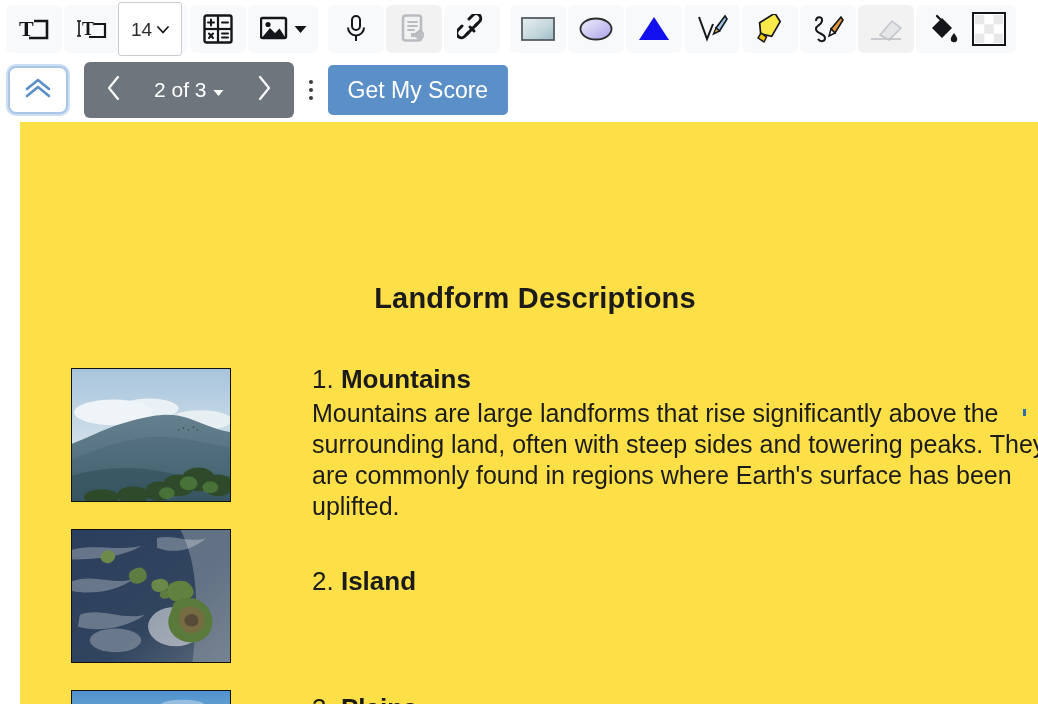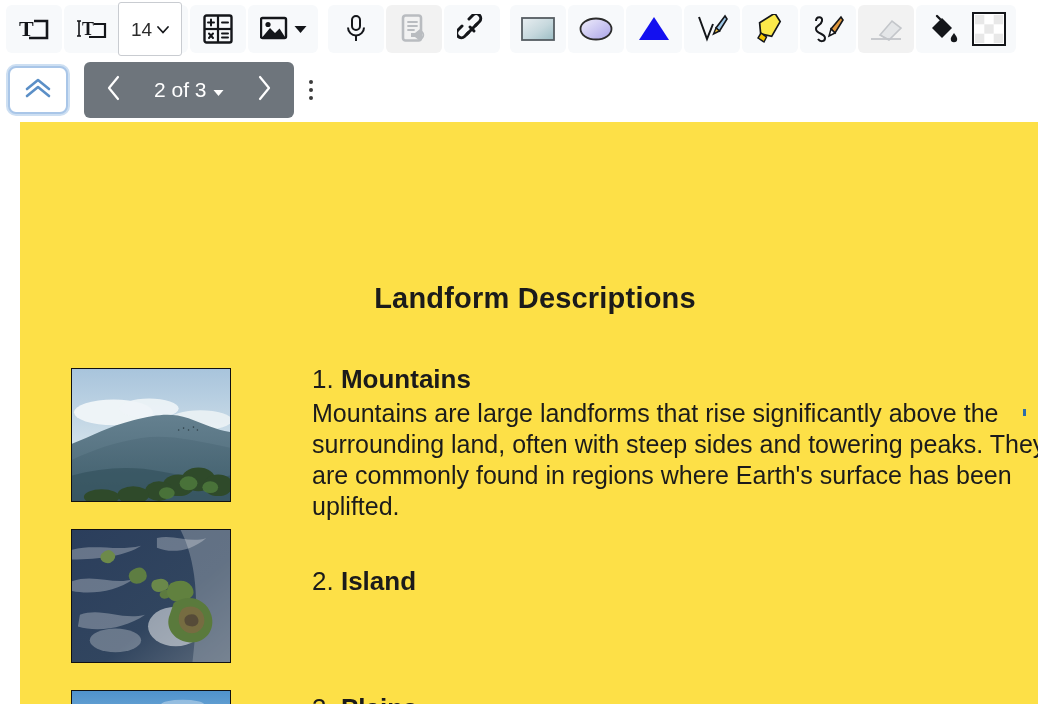--- a/index.html
+++ b/index.html
@@ -485,20 +485,21 @@
       </span>
     </div>
   </div>
 
   <div class="kebab">
     <i></i>
     <i></i>
     <i></i>
   </div>
 
+  <button class="score-btn">Get My Score</button>
 </div>
 
 <div class="canvas">
 
   <div class="doc-title">Landform Descriptions</div>
 
   <div class="thumb" style="top:246px;">
     <svg viewBox="0 0 160 134" preserveAspectRatio="none">
       <defs>
         <linearGradient id="skyM" x1="0" y1="0" x2="0" y2="1">

